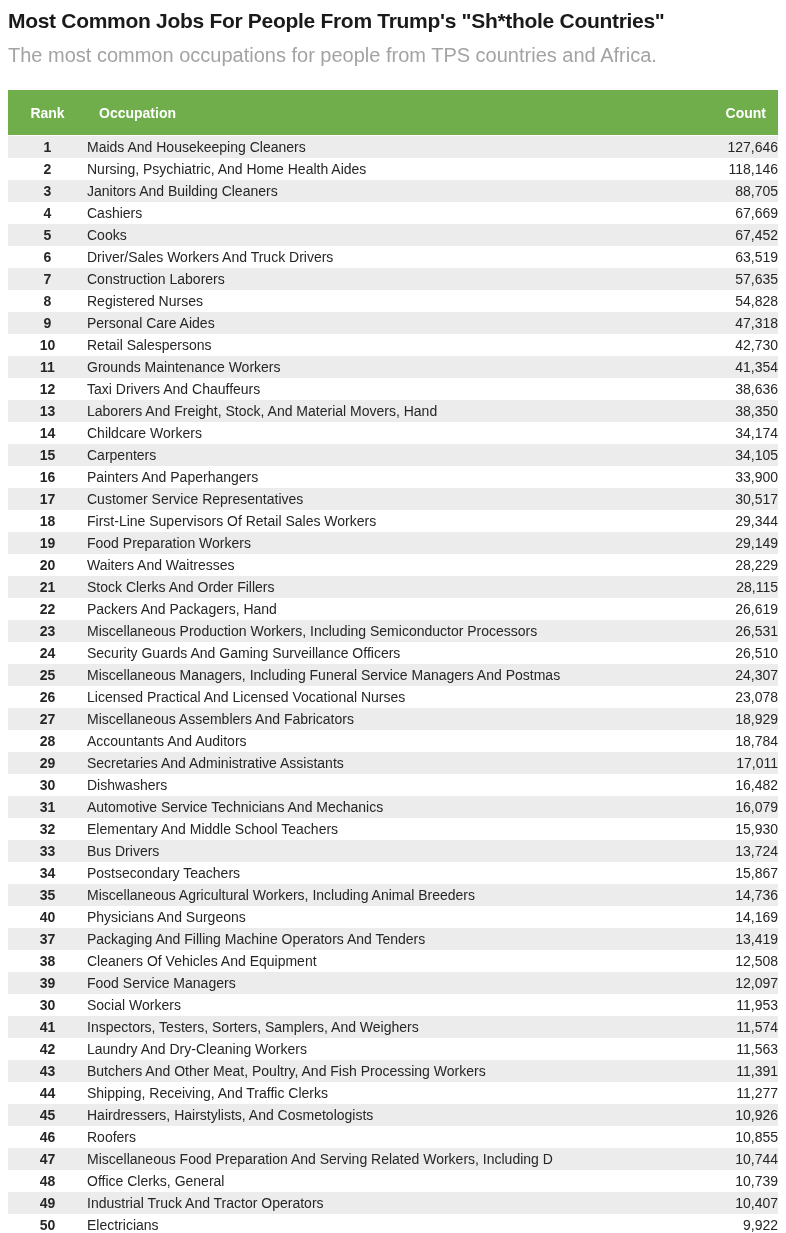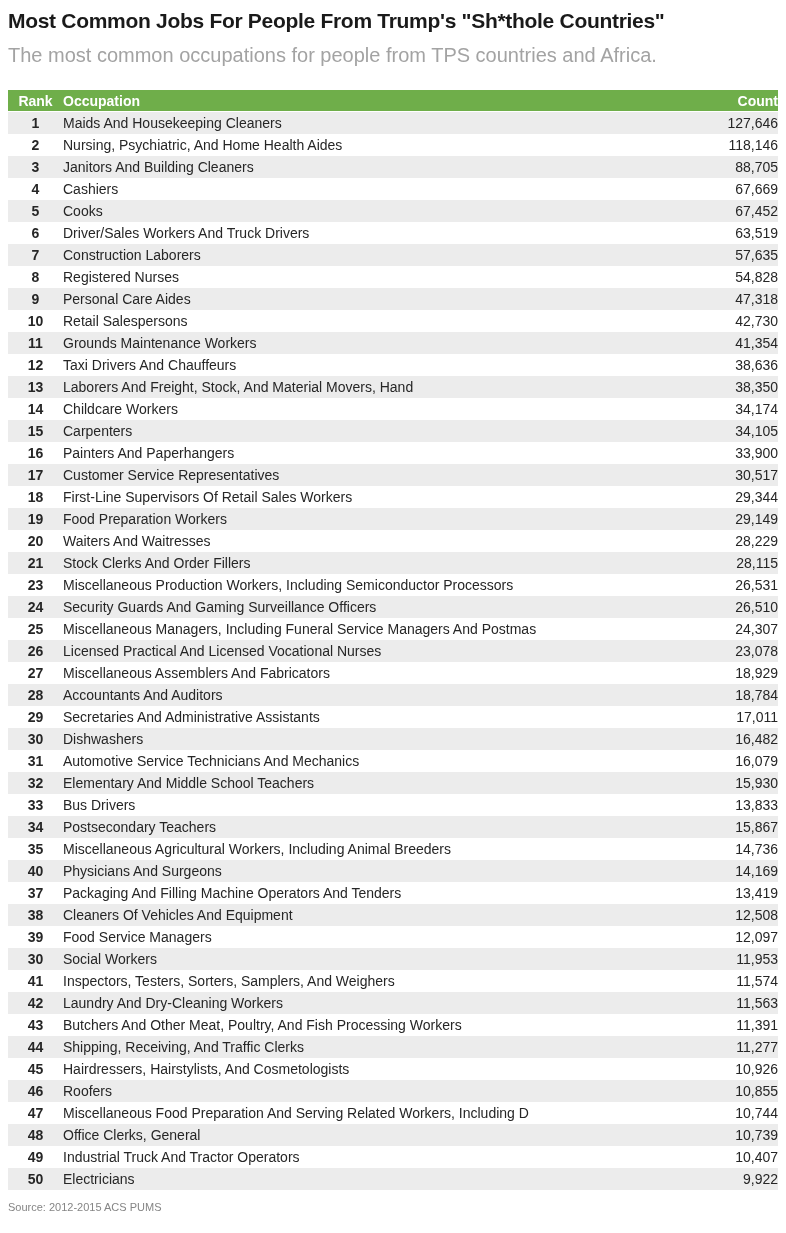--- a/index.html
+++ b/index.html
@@ -38,21 +38,21 @@
     border-collapse: collapse;
     margin-top: 23px;
     table-layout: fixed;
   }
   table.jobs thead th {
     background: var(--header_bg, #6FAE4A);
     color: var(--header_text, #ffffff);
     font-size: 14px;
     font-weight: 700;
     height: 21px;
-    padding: 0;
+    padding: 12px;
     border-bottom: 1px solid #ffffff;
   }
   th.col-rank  { width: 55px; text-align: center; }
   th.col-occ   { text-align: left; padding-left: 3px; }
   th.col-count { width: 92px; text-align: right; padding-right: 5px; }
   table.jobs tbody td {
     height: 22px;
     padding: 0;
     font-size: 14px;
     color: var(--body_text, #262626);
@@ -195,20 +195,25 @@
           <td class="rank-cell">20</td>
           <td class="occupation-cell">Waiters And Waitresses</td>
           <td class="count-cell">28,229</td>
         </tr>
         <tr>
           <td class="rank-cell">21</td>
           <td class="occupation-cell">Stock Clerks And Order Fillers</td>
           <td class="count-cell">28,115</td>
         </tr>
         <tr>
+          <td class="rank-cell">22</td>
+          <td class="occupation-cell">Packers And Packagers, Hand</td>
+          <td class="count-cell">26,619</td>
+        </tr>
+        <tr>
           <td class="rank-cell">23</td>
           <td class="occupation-cell">Miscellaneous Production Workers, Including Semiconductor Processors</td>
           <td class="count-cell">26,531</td>
         </tr>
         <tr>
           <td class="rank-cell">24</td>
           <td class="occupation-cell">Security Guards And Gaming Surveillance Officers</td>
           <td class="count-cell">26,510</td>
         </tr>
         <tr>
@@ -247,21 +252,21 @@
           <td class="count-cell">16,079</td>
         </tr>
         <tr>
           <td class="rank-cell">32</td>
           <td class="occupation-cell">Elementary And Middle School Teachers</td>
           <td class="count-cell">15,930</td>
         </tr>
         <tr>
           <td class="rank-cell">33</td>
           <td class="occupation-cell">Bus Drivers</td>
-          <td class="count-cell">13,833</td>
+          <td class="count-cell">13,724</td>
         </tr>
         <tr>
           <td class="rank-cell">34</td>
           <td class="occupation-cell">Postsecondary Teachers</td>
           <td class="count-cell">15,867</td>
         </tr>
         <tr>
           <td class="rank-cell">35</td>
           <td class="occupation-cell">Miscellaneous Agricultural Workers, Including Animal Breeders</td>
           <td class="count-cell">14,736</td>

